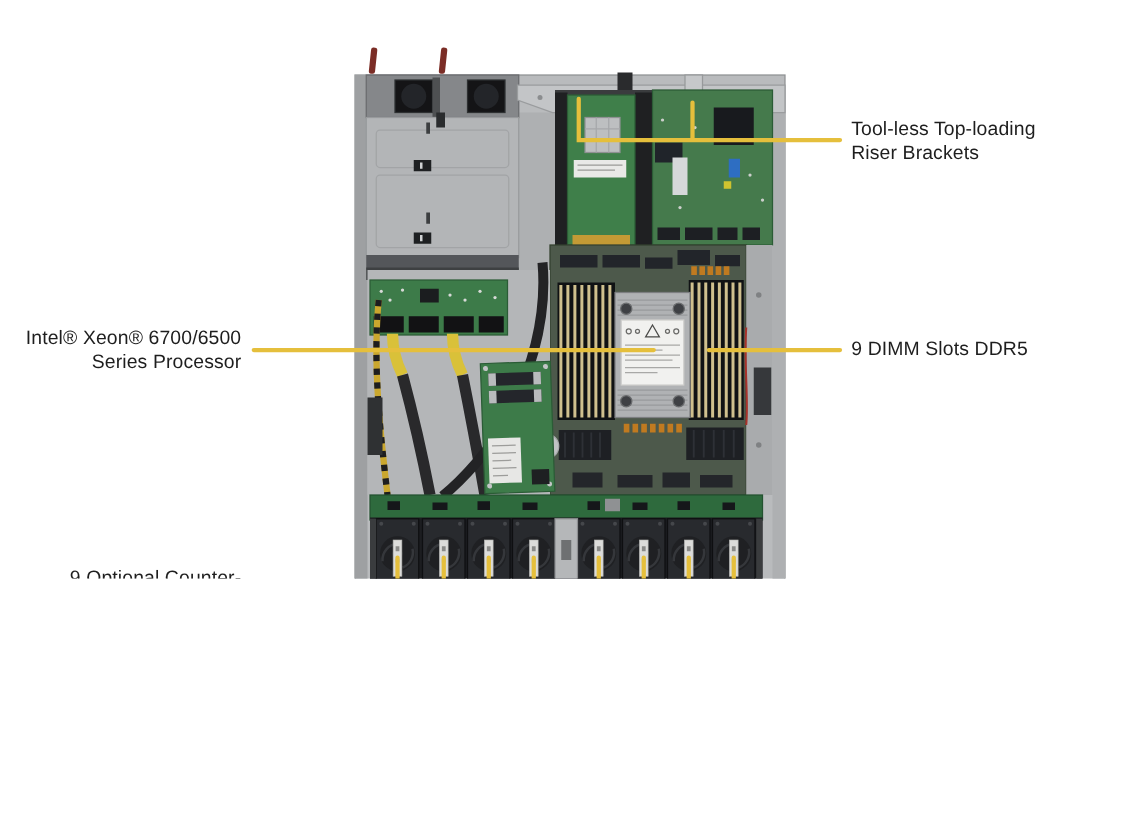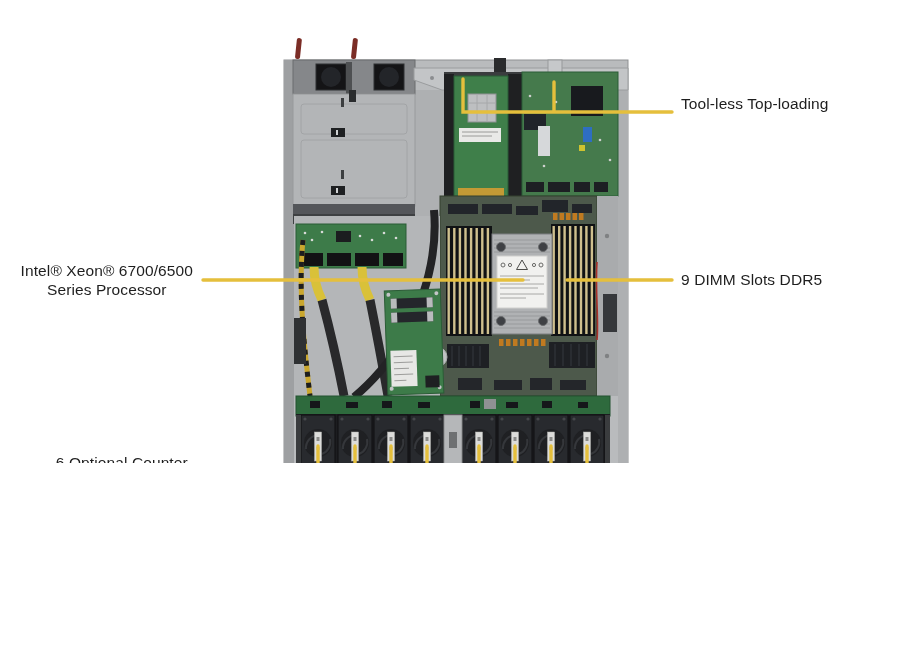--- a/index.html
+++ b/index.html
@@ -17,21 +17,21 @@
   .canvas svg{position:absolute;left:0;top:0;}
   .callout{stroke:var(--callout-line);fill:none;stroke-width:3.4;stroke-linecap:round;}
   .callout-label{
     position:absolute;
     font-size:15.5px;line-height:19px;
     color:var(--label-text);
     letter-spacing:.1px;
     white-space:nowrap;
   }
   .callout-label span{display:block;}
-  .align-right{text-align:center;}
+  .align-right{text-align:right;}
 </style>
 </head>
 <body>
 
 <div class="canvas">
 
 <svg width="906" height="659" viewBox="0 0 906 659" role="img" aria-label="Top-down interior view of a 1U rackmount server chassis">
 
   <defs>
     <g id="fan-def">
@@ -357,29 +357,30 @@
     <path class="callout" d="M463,79 L463,112 L672,112 M554,82 L554,112"></path>
     <path class="callout" d="M203,280 L523,280"></path>
     <path class="callout" d="M567,280 L672,280"></path>
     <path class="callout" d="M203,471 L672,471"></path>
     <path class="callout" d="M318,471 V446 M355,471 V446 M391,471 V446 M427,471 V446 M479,471 V446 M515,471 V446 M551,471 V446 M587,471 V446"></path>
   </g>
 </svg>
 
   <div class="callout-label" style="left:681px;top:94px">
     <span>Tool-less Top-loading</span>
+    <span>Riser Brackets</span>
   </div>
 
   <div class="callout-label align-right" style="right:713px;top:261px">
     <span>Intel® Xeon® 6700/6500</span>
     <span>Series Processor</span>
   </div>
 
   <div class="callout-label" style="left:681px;top:270px">
     <span>9 DIMM Slots DDR5</span>
   </div>
 
   <div class="callout-label align-right" style="right:713px;top:453px">
-    <span>6 Optional Counter-</span>
+    <span>9 Optional Counter-</span>
   </div>
 
 
 </div>
 
 </body></html>

